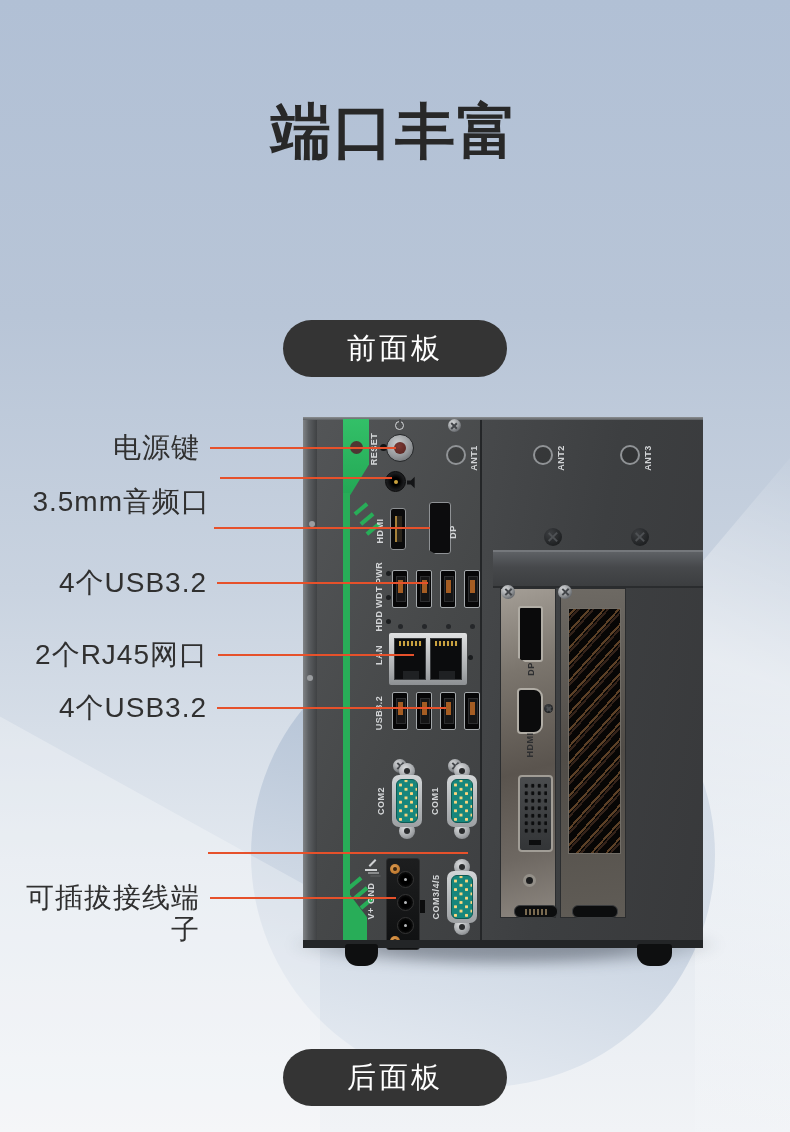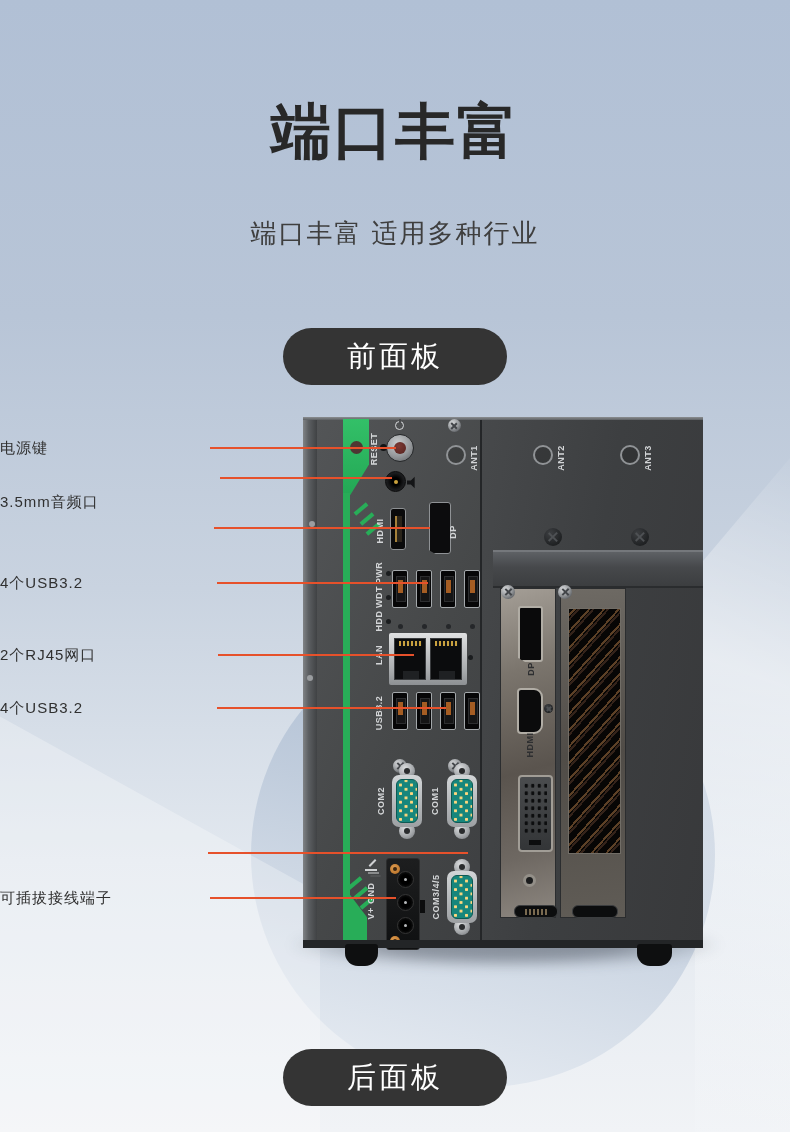--- a/index.html
+++ b/index.html
@@ -17,21 +17,21 @@
   .bg-circle{ position:absolute; left:251px; top:623px; width:464px; height:464px; border-radius:50%;
     background:linear-gradient(195deg,#9cb0ca 0%,#bcc9da 45%,#e9eef4 100%); opacity:.85; }
 
   .page-title{ position:absolute; top:92px; left:0; width:100%; text-align:center;
     font-size:60px; font-weight:700; letter-spacing:2px; color:var(--title-text,#282828); }
   .page-subtitle{ position:absolute; top:216px; left:0; width:100%; text-align:center;
     font-size:26px; font-weight:400; letter-spacing:2px; color:var(--subtitle-text,#3f3f3f); }
   .badge{ position:absolute; left:283px; width:224px; height:57px; border-radius:29px;
     background:var(--badge-bg,#343434); color:var(--badge-text,#fff); font-size:29px; letter-spacing:3px;
     display:flex; align-items:center; justify-content:center; }
-  .badge.front{ top:328px; } .badge.rear{ top:1049px; }
+  .badge.front{ top:320px; } .badge.rear{ top:1049px; }
 
   .dev-shadow{ position:absolute; left:290px; top:922px; width:430px; height:46px;
     background:radial-gradient(ellipse at center, rgba(22,28,40,.38) 0 38%, rgba(22,28,40,0) 72%);
     filter:blur(6px); }
 
   #device{ position:absolute; left:303px; top:417px; width:400px; height:531px; }
   #device > div{ position:absolute; }
   .side{ left:0; top:0; width:14px; height:531px; background:linear-gradient(90deg,#808386,#5c5f62 40%,#404244); }
   .face{ left:14px; top:0; width:163px; height:531px; background:linear-gradient(115deg,#535557,#464849 55%,#3d3f41); }
   .rsec{ left:177px; top:0; width:223px; height:531px; border-left:2px solid #242628;
@@ -123,35 +123,34 @@
   .bvent.a::after{ content:""; position:absolute; left:10px; top:3px; width:22px; height:6px;
     background:repeating-linear-gradient(90deg,#7a6a50 0 2px,#0c0d0e 2px 4px); }
 
   .vtext{ position:absolute; transform:translate(-50%,-50%) rotate(-90deg); transform-origin:center;
     font-size:9px; font-weight:700; letter-spacing:.5px; color:#d3d5d7; white-space:nowrap; }
   .vtext.dark{ color:#2e2f31; }
   .dot{ position:absolute; border-radius:50%; }
 
   .foot{ position:absolute; top:944px; height:22px; background:#0e0f10; border-radius:3px 3px 13px 13px; }
   #callouts{ position:absolute; inset:0; }
-  .co-label{ position:absolute; left:0; height:32px; line-height:32px; text-align:left;
-    font-size:15px; font-weight:500; letter-spacing:1px; color:var(--callout-text,#303030); }
+  .co-label{ position:absolute; left:0; height:32px; line-height:32px; text-align:right;
+    font-size:28px; font-weight:500; letter-spacing:1px; color:var(--callout-text,#303030); }
   .co-line{ position:absolute; height:2px; background:var(--accent-line,#e6512b); }
 </style>
 </head>
 <body>
 
 <div class="stage">
   <div class="bg-circle"></div>
   <div class="bg-wedge-tr"></div>
   <div class="bg-wedge-bl"></div>
   <div class="noise"></div>
 
   <div class="page-title">端口丰富</div>
-  <div class="page-subtitle">端口丰富 适用多种行业</div>
 
   <div class="badge front">前面板</div>
 
   <div class="dev-shadow"></div>
 
   <div id="device">
     <div class="side"></div>
     <div class="face"></div>
     <div class="rsec"></div>
     <div class="topedge"></div>

